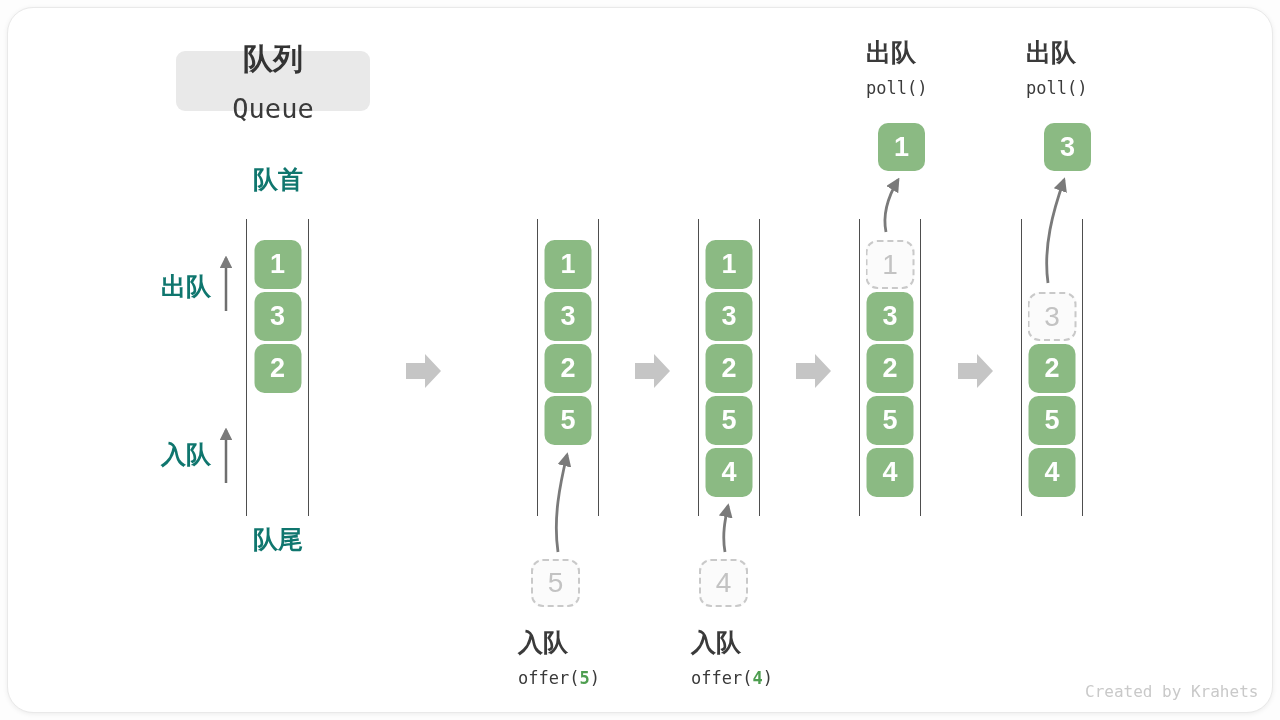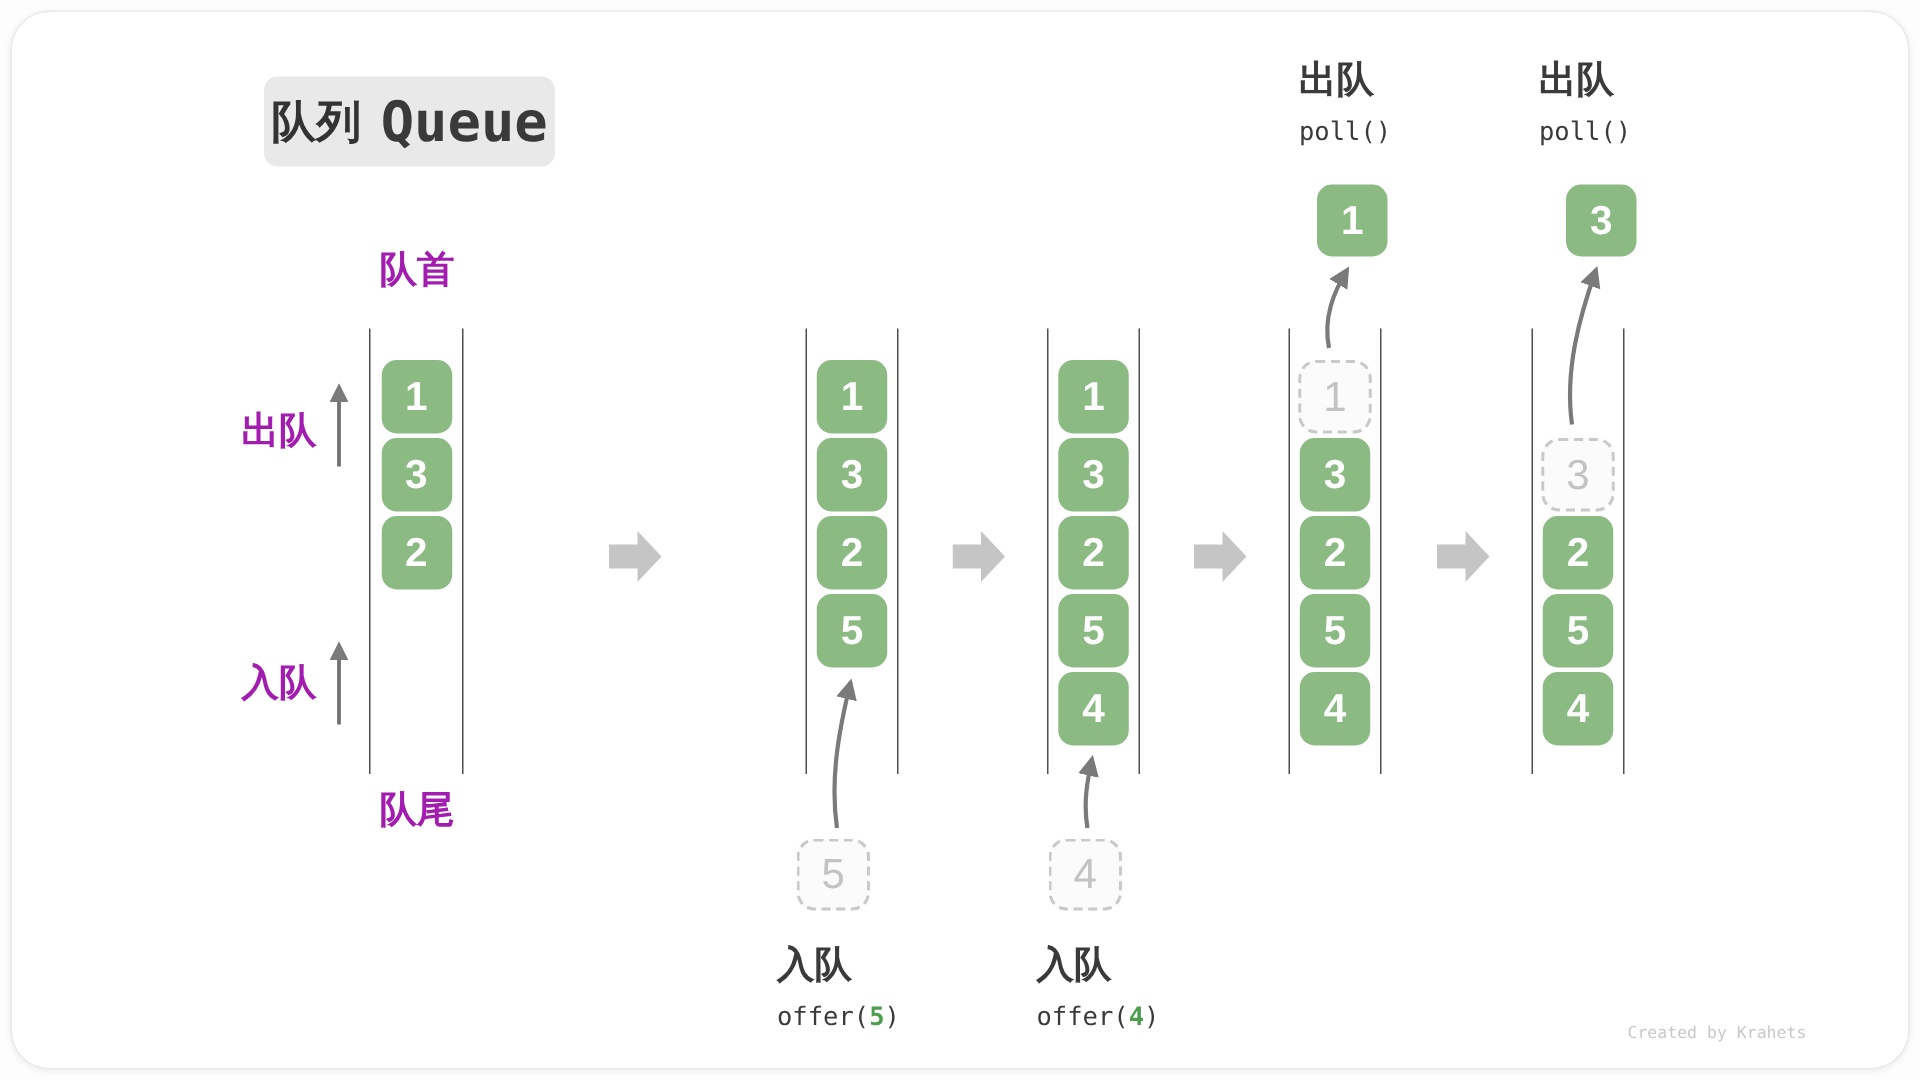--- a/index.html
+++ b/index.html
@@ -11,27 +11,27 @@
   .card {
     position:absolute; left:7px; top:7px; right:7px; bottom:7px;
     background:#ffffff; border-radius:26px;
     border:1px solid #e9e9e9;
     box-shadow:0 1px 5px rgba(0,0,0,0.07);
   }
   
   .title-badge {
     position:absolute; left:168px; top:43px; width:194px; height:60px;
     background:#e9e9e9; border-radius:9px;
-    display:flex; align-items:center; justify-content:center; gap:13px;
+    display:flex; align-items:center; justify-content:center; gap:13px;flex-direction:column;
   }
   .title-zh { font-size:30px; font-weight:bold; color:#333333; }
-  .title-en { font-size:37px; font-family:"DejaVu Sans Mono", monospace; color:#3a3a3a;font-weight:bold; }
-
-  
-  .lbl { position:absolute; font-size:25px; font-weight:bold; color:#a21caf; white-space:nowrap; }
+  .title-en { font-size:27px; font-family:"DejaVu Sans Mono", monospace; color:#3a3a3a; }
+
+  
+  .lbl { position:absolute; font-size:25px; font-weight:bold; color:#0f766e; white-space:nowrap; }
   .lbl-front { left:245px; top:155px; }
   .lbl-rear  { left:245px; top:515px; }
   .lbl-dequeue { left:153px; top:262px; }
   .lbl-enqueue { left:153px; top:430px; }
 
   
   .queue {
     position:absolute; top:211px; height:297px; width:60px;
     border-left:1.5px solid #4e4e4e; border-right:1.5px solid #4e4e4e;
   }
@@ -86,21 +86,21 @@
 
   
   .step-arrow { position:absolute; top:344px; width:35px; height:38px; }
   .sa1 { left:398px; } .sa2 { left:627px; } .sa3 { left:788px; } .sa4 { left:950px; }
 
   
   .overlay { position:absolute; left:0; top:0; width:1280px; height:720px; pointer-events:none; }
 
   .watermark {
     position:absolute; left:1077px; top:674px;
-    font-family:"DejaVu Sans Mono", monospace; font-size:11px; color:#c9c9c9;
+    font-family:"DejaVu Sans Mono", monospace; font-size:16px; color:#c9c9c9;
     white-space:nowrap;
   }
 </style>
 </head>
 <body>
 
 <div class="canvas">
   <div class="card">
 
     <div class="title-badge">

